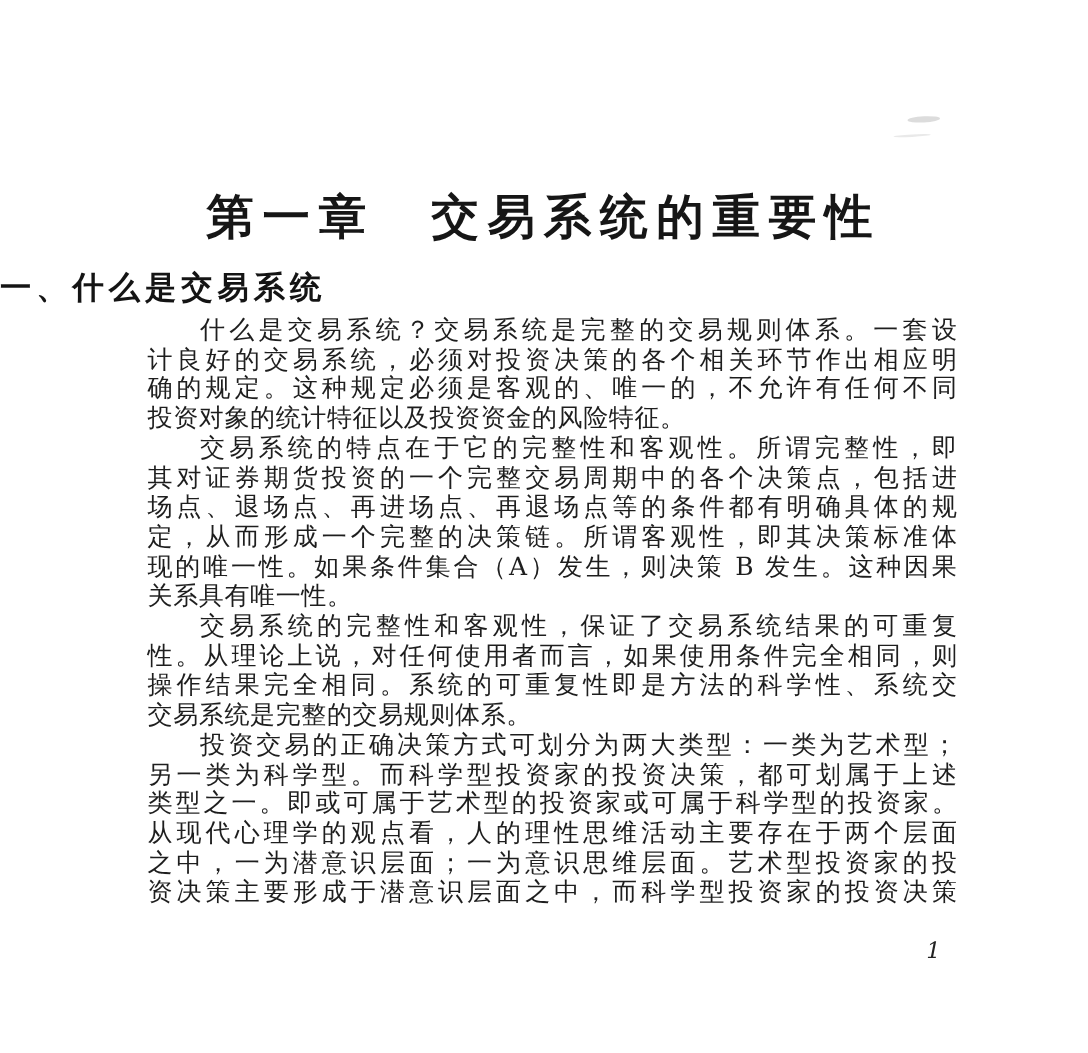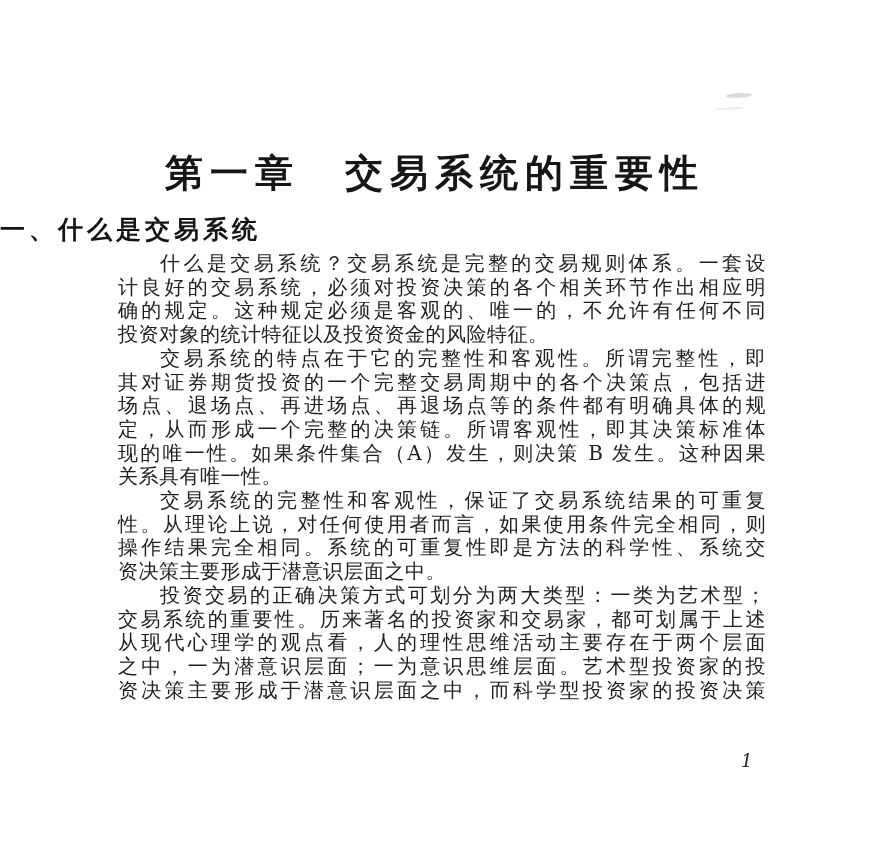--- a/index.html
+++ b/index.html
@@ -92,21 +92,22 @@
       <div class="line para-end">投资对象的统计特征以及投资资金的风险特征。</div>
       <div class="line indent">交易系统的特点在于它的完整性和客观性。所谓完整性，即</div>
       <div class="line">其对证券期货投资的一个完整交易周期中的各个决策点，包括进</div>
       <div class="line">场点、退场点、再进场点、再退场点等的条件都有明确具体的规</div>
       <div class="line">定，从而形成一个完整的决策链。所谓客观性，即其决策标准体</div>
       <div class="line">现的唯一性。如果条件集合（A）发生，则决策 B 发生。这种因果</div>
       <div class="line para-end">关系具有唯一性。</div>
       <div class="line indent">交易系统的完整性和客观性，保证了交易系统结果的可重复</div>
       <div class="line">性。从理论上说，对任何使用者而言，如果使用条件完全相同，则</div>
       <div class="line">操作结果完全相同。系统的可重复性即是方法的科学性、系统交</div>
-      <div class="line para-end">资决策主要形成于潜意识层面之中。</div>
+      <div class="line para-end">交易系统是完整的交易规则体系。</div>
       <div class="line indent">投资交易的正确决策方式可划分为两大类型：一类为艺术型；</div>
-      <div class="line">交易系统的重要性。历来著名的投资家和交易家，都可划属于上述</div>
+      <div class="line">另一类为科学型。而科学型投资家的投资决策，都可划属于上述</div>
+      <div class="line">类型之一。即或可属于艺术型的投资家或可属于科学型的投资家。</div>
       <div class="line">从现代心理学的观点看，人的理性思维活动主要存在于两个层面</div>
       <div class="line">之中，一为潜意识层面；一为意识思维层面。艺术型投资家的投</div>
       <div class="line">资决策主要形成于潜意识层面之中，而科学型投资家的投资决策</div>
     </div>
   <div class="page-number">1</div>
 </div>
 
 </body></html>

